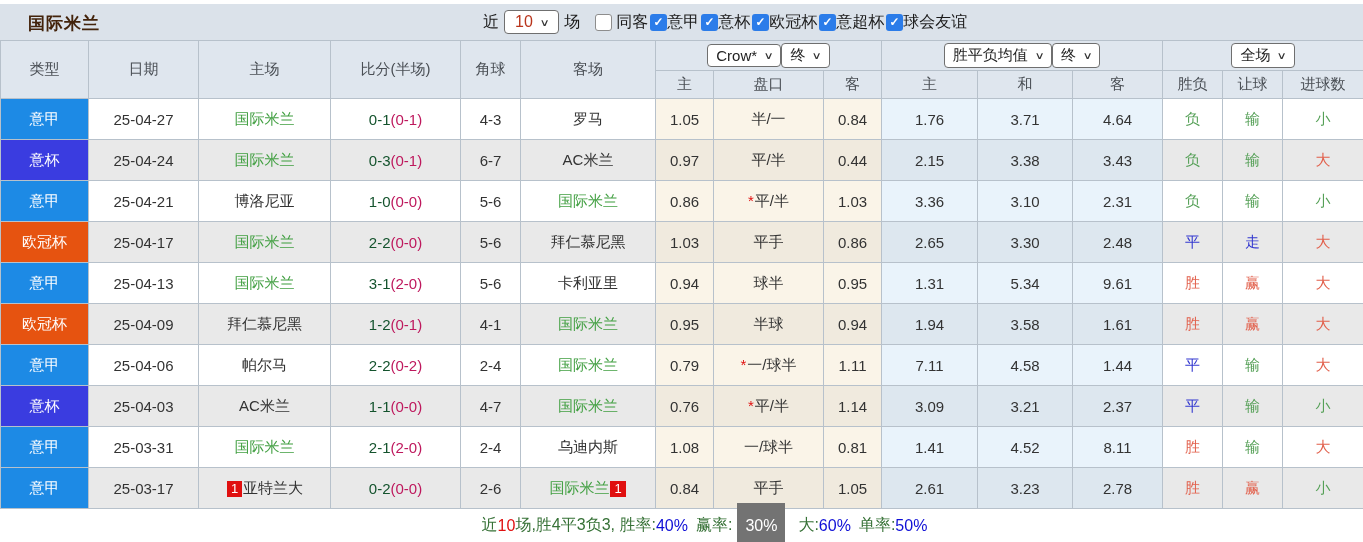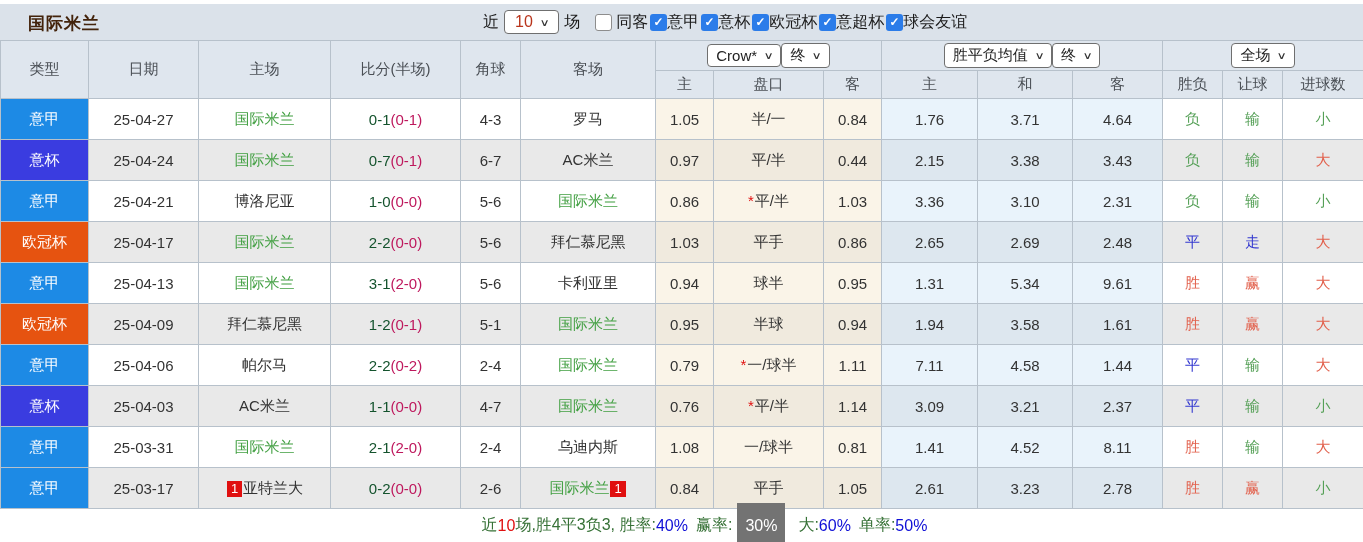--- a/index.html
+++ b/index.html
@@ -188,21 +188,21 @@
         <td class="euro">3.71</td>
         <td class="euro">4.64</td>
         <td class="r-green">负</td>
         <td class="r-green">输</td>
         <td class="r-green">小</td>
       </tr>
       <tr>
         <td class="league" style="background: rgb(58, 60, 224);">意杯</td>
         <td>25-04-24</td>
         <td><span class="t-green">国际米兰</span></td>
-        <td><span class="score-main">0-7</span><span class="score-half">(0-1)</span></td>
+        <td><span class="score-main">0-3</span><span class="score-half">(0-1)</span></td>
         <td>6-7</td>
         <td><span class="t-black">AC米兰</span></td>
         <td class="asian">0.97</td>
         <td class="asian"><span>平/半</span></td>
         <td class="asian">0.44</td>
         <td class="euro">2.15</td>
         <td class="euro">3.38</td>
         <td class="euro">3.43</td>
         <td class="r-green">负</td>
         <td class="r-green">输</td>
@@ -229,21 +229,21 @@
         <td class="league" style="background: rgb(230, 83, 16);">欧冠杯</td>
         <td>25-04-17</td>
         <td><span class="t-green">国际米兰</span></td>
         <td><span class="score-main">2-2</span><span class="score-half">(0-0)</span></td>
         <td>5-6</td>
         <td><span class="t-black">拜仁慕尼黑</span></td>
         <td class="asian">1.03</td>
         <td class="asian"><span>平手</span></td>
         <td class="asian">0.86</td>
         <td class="euro">2.65</td>
-        <td class="euro">2.69</td>
+        <td class="euro">3.30</td>
         <td class="euro">2.48</td>
         <td class="r-blue">平</td>
         <td class="r-blue">走</td>
         <td class="r-red">大</td>
       </tr>
       <tr>
         <td class="league" style="background: rgb(29, 138, 229);">意甲</td>
         <td>25-04-13</td>
         <td><span class="t-green">国际米兰</span></td>
         <td><span class="score-main">3-1</span><span class="score-half">(2-0)</span></td>
@@ -257,21 +257,21 @@
         <td class="euro">9.61</td>
         <td class="r-red">胜</td>
         <td class="r-red">赢</td>
         <td class="r-red">大</td>
       </tr>
       <tr>
         <td class="league" style="background: rgb(230, 83, 16);">欧冠杯</td>
         <td>25-04-09</td>
         <td><span class="t-black">拜仁慕尼黑</span></td>
         <td><span class="score-main">1-2</span><span class="score-half">(0-1)</span></td>
-        <td>5-1</td>
+        <td>4-1</td>
         <td><span class="t-green">国际米兰</span></td>
         <td class="asian">0.95</td>
         <td class="asian"><span>半球</span></td>
         <td class="asian">0.94</td>
         <td class="euro">1.94</td>
         <td class="euro">3.58</td>
         <td class="euro">1.61</td>
         <td class="r-red">胜</td>
         <td class="r-red">赢</td>
         <td class="r-red">大</td>

